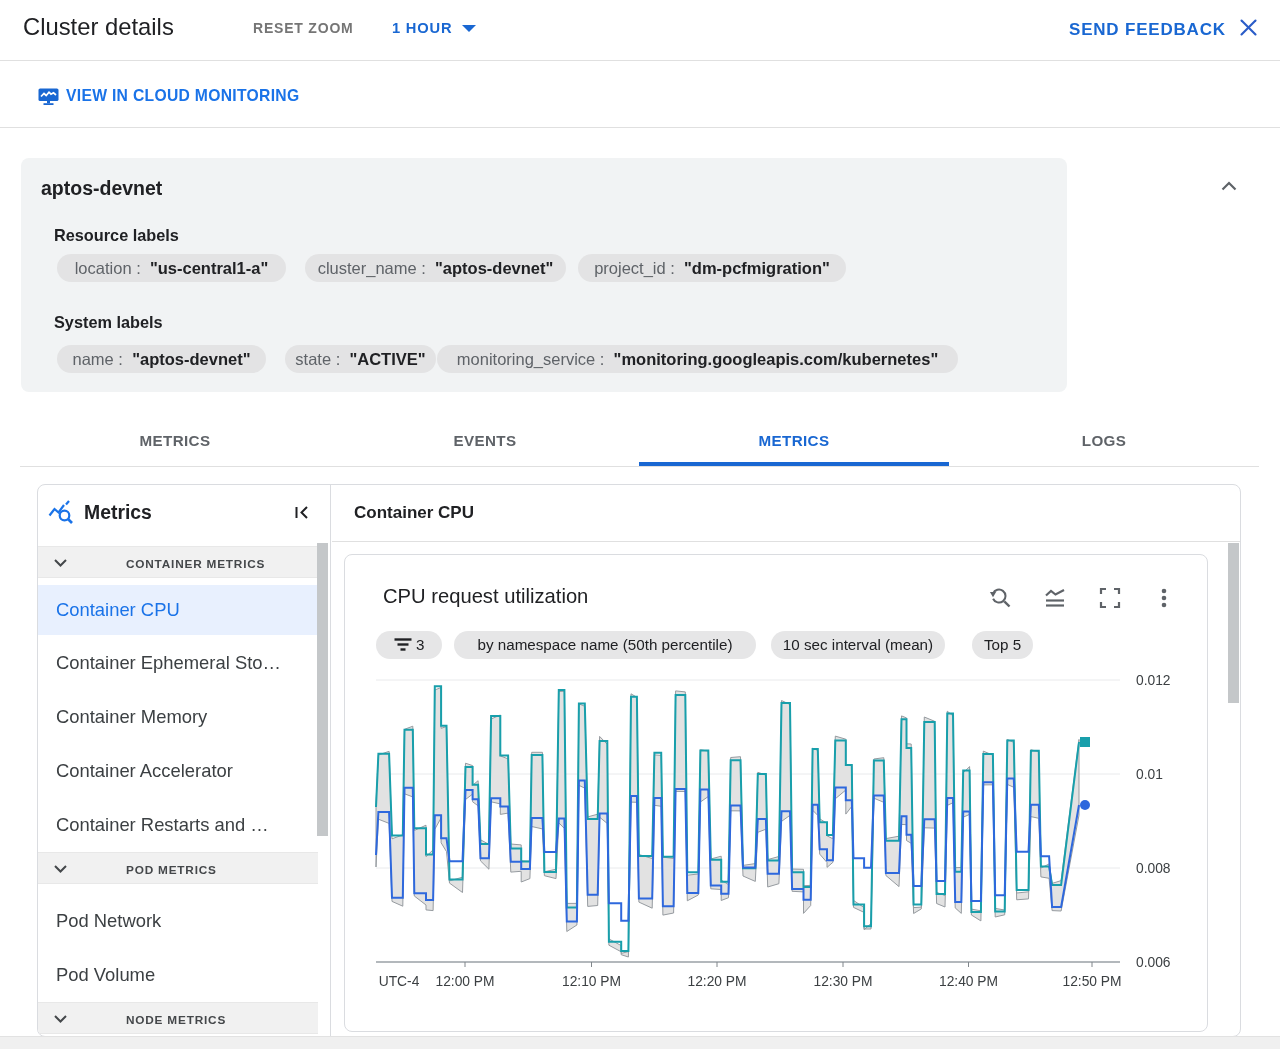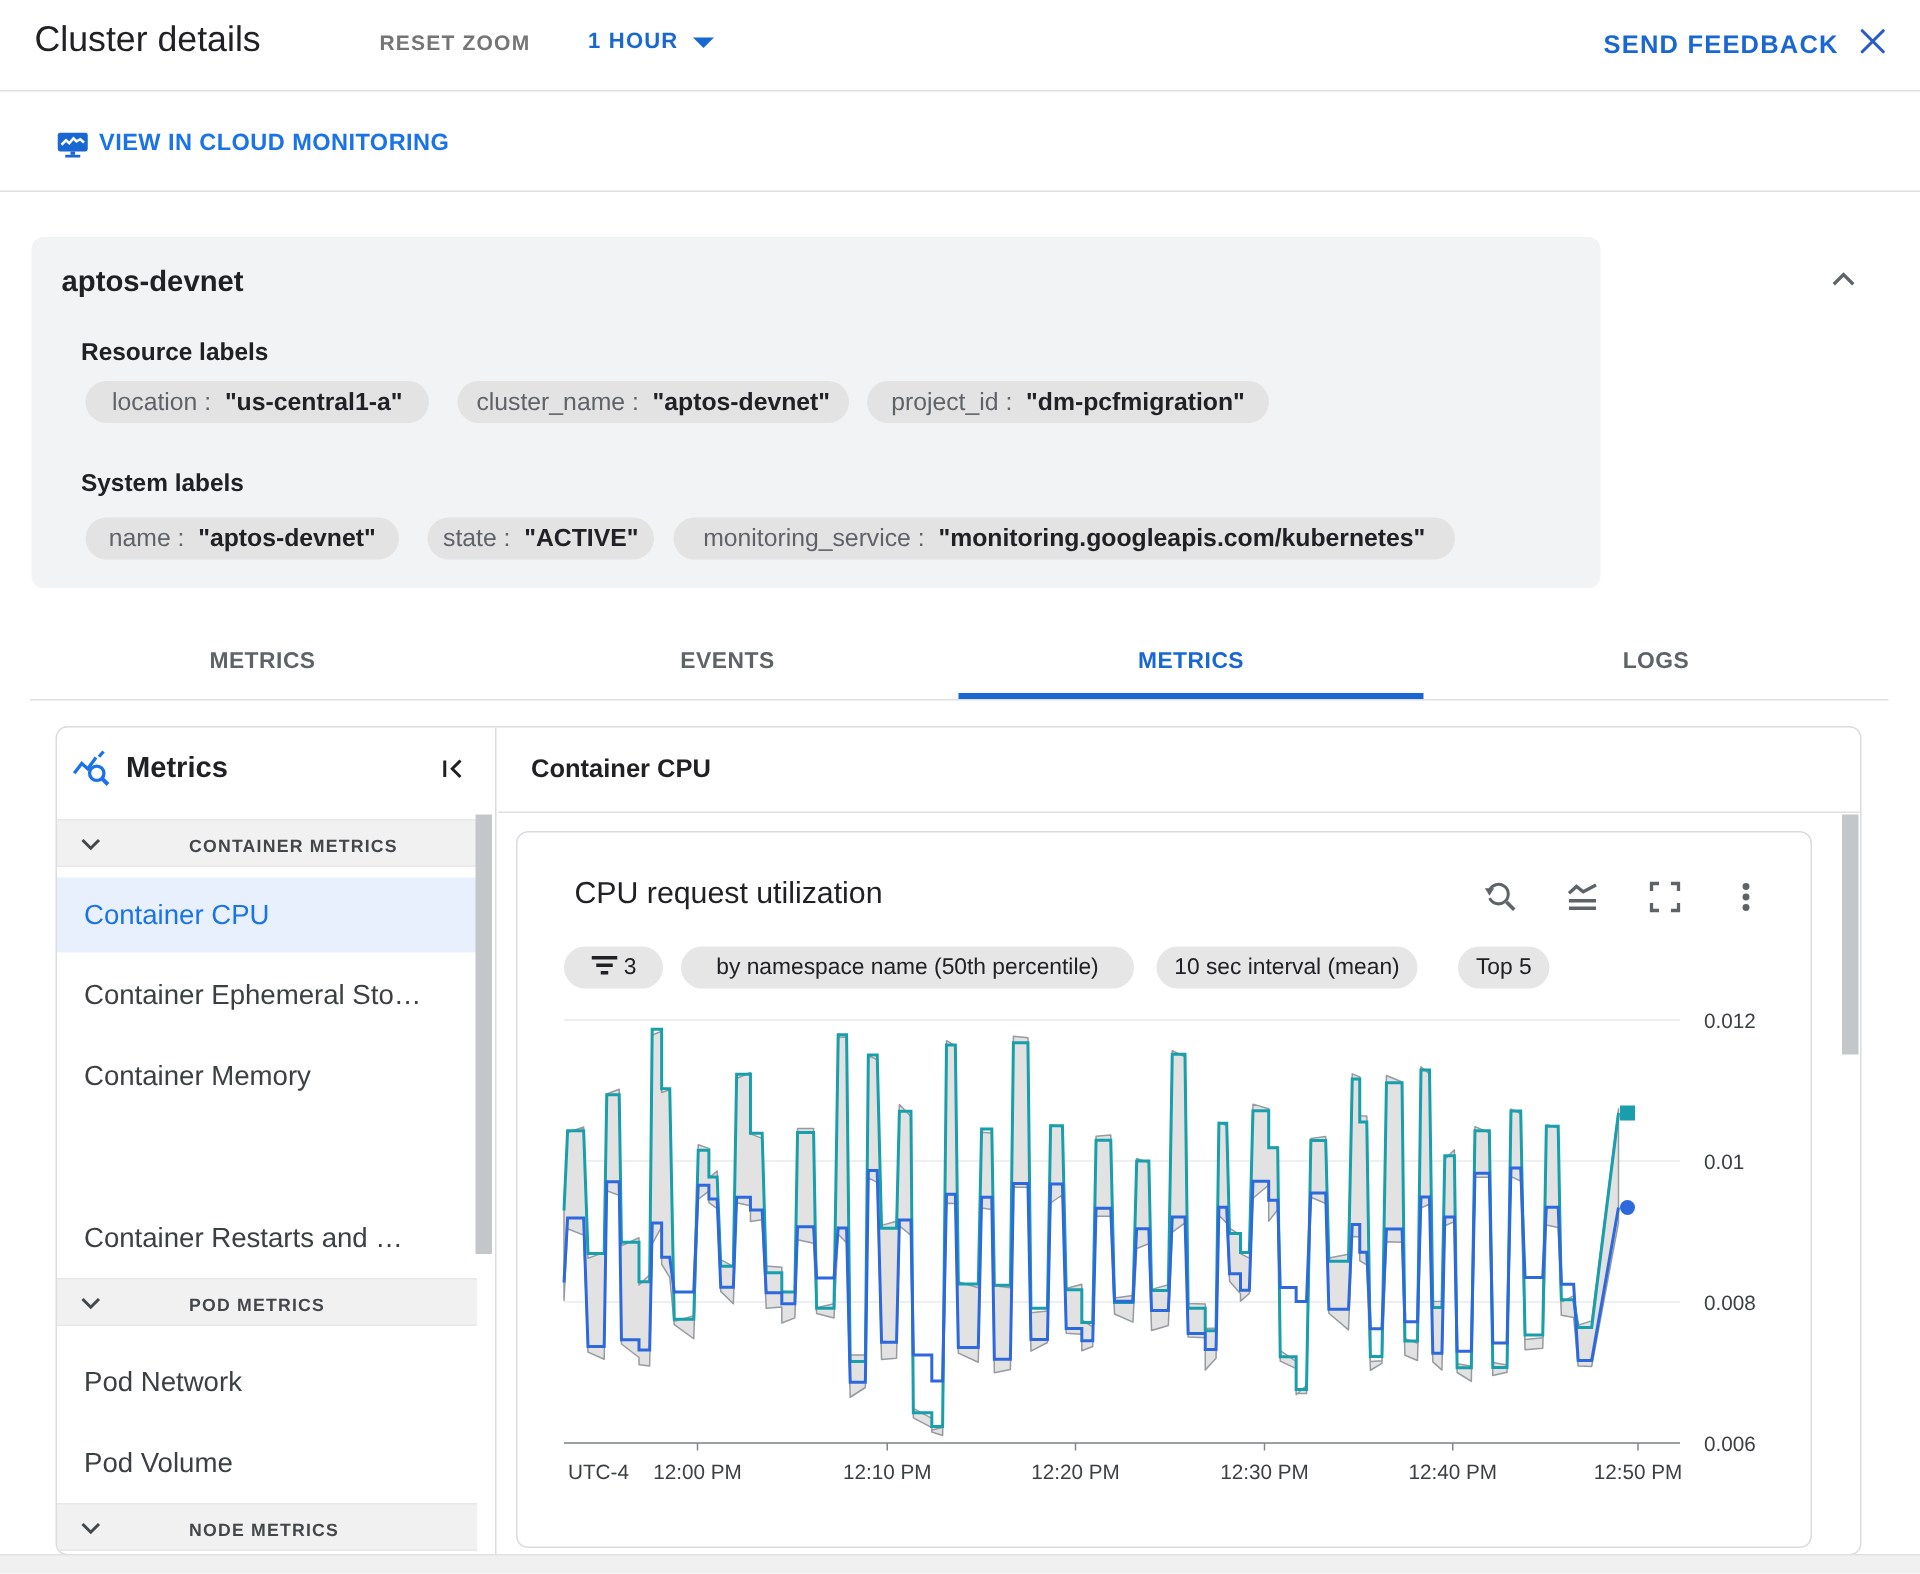--- a/index.html
+++ b/index.html
@@ -44,21 +44,21 @@
   <svg class="abs" style="left:1200px;top:23px;" width="16" height="10" viewBox="0 0 16 10">
       <polyline points="1.5,8.5 8,2 14.5,8.5" fill="none" stroke="#5f6368" stroke-width="2.2"></polyline>
     </svg>
   <div class="abs" style="left:33px;top:68px;font-size:16.3px;font-weight:bold;color:#202124;">Resource labels</div>
   <div class="chip" style="left:36px;top:96px;width:229px;">location :&nbsp; <b>"us-central1-a"</b></div>
   <div class="chip" style="left:284px;top:96px;width:261px;">cluster_name :&nbsp; <b>"aptos-devnet"</b></div>
   <div class="chip" style="left:557px;top:96px;width:268px;">project_id :&nbsp; <b>"dm-pcfmigration"</b></div>
   <div class="abs" style="left:33px;top:155px;font-size:16.3px;font-weight:bold;color:#202124;">System labels</div>
   <div class="chip" style="left:36px;top:187px;width:209px;">name :&nbsp; <b>"aptos-devnet"</b></div>
   <div class="chip" style="left:264px;top:187px;width:151px;">state :&nbsp; <b>"ACTIVE"</b></div>
-  <div class="chip" style="left:428px;top:187px;width:521px;">monitoring_service :&nbsp; <b>"monitoring.googleapis.com/kubernetes"</b></div>
+  <div class="chip" style="left:416px;top:187px;width:521px;">monitoring_service :&nbsp; <b>"monitoring.googleapis.com/kubernetes"</b></div>
 </div>
 
 <div class="abs" style="left:20px;top:416px;width:1239px;height:50px;">
   <div class="tab" style="left:0;">METRICS</div>
   <div class="tab" style="left:310px;">EVENTS</div>
   <div class="tab" style="left:619px;color:#1967d2;">METRICS</div>
   <div class="tab" style="left:929px;">LOGS</div>
   <div class="abs" style="left:619px;top:46px;width:310px;height:4px;background:#1967d2;"></div>
 </div>
 <div class="abs" style="left:20px;top:466px;width:1239px;height:1px;background:#e0e0e0;"></div>
@@ -83,20 +83,21 @@
     <div class="secband" style="top:61px;">
         <span>CONTAINER METRICS</span>
       <svg style="position:absolute;left:16px;top:12px;" width="13" height="8" viewBox="0 0 13 8">
           <polyline points="1,1 6.5,6.5 12,1" fill="none" stroke="#44474a" stroke-width="2"></polyline>
         </svg>
     </div>
     <div class="abs" style="left:0;top:100px;width:280px;height:50px;background:#e8f0fe;"></div>
     <div class="mitem" style="top:98px;color:#1a73e8;">Container CPU</div>
     <div class="mitem" style="top:151px;">Container Ephemeral Sto…</div>
     <div class="mitem" style="top:205px;">Container Memory</div>
+    <div class="mitem" style="top:259px;">Container Accelerator</div>
     <div class="mitem" style="top:313px;">Container Restarts and …</div>
     <div class="secband" style="top:367px;">
         <span>POD METRICS</span>
       <svg style="position:absolute;left:16px;top:12px;" width="13" height="8" viewBox="0 0 13 8">
           <polyline points="1,1 6.5,6.5 12,1" fill="none" stroke="#44474a" stroke-width="2"></polyline>
         </svg>
     </div>
     <div class="mitem" style="top:409px;">Pod Network</div>
     <div class="mitem" style="top:463px;">Pod Volume</div>
     <div class="secband" style="top:517px;">

